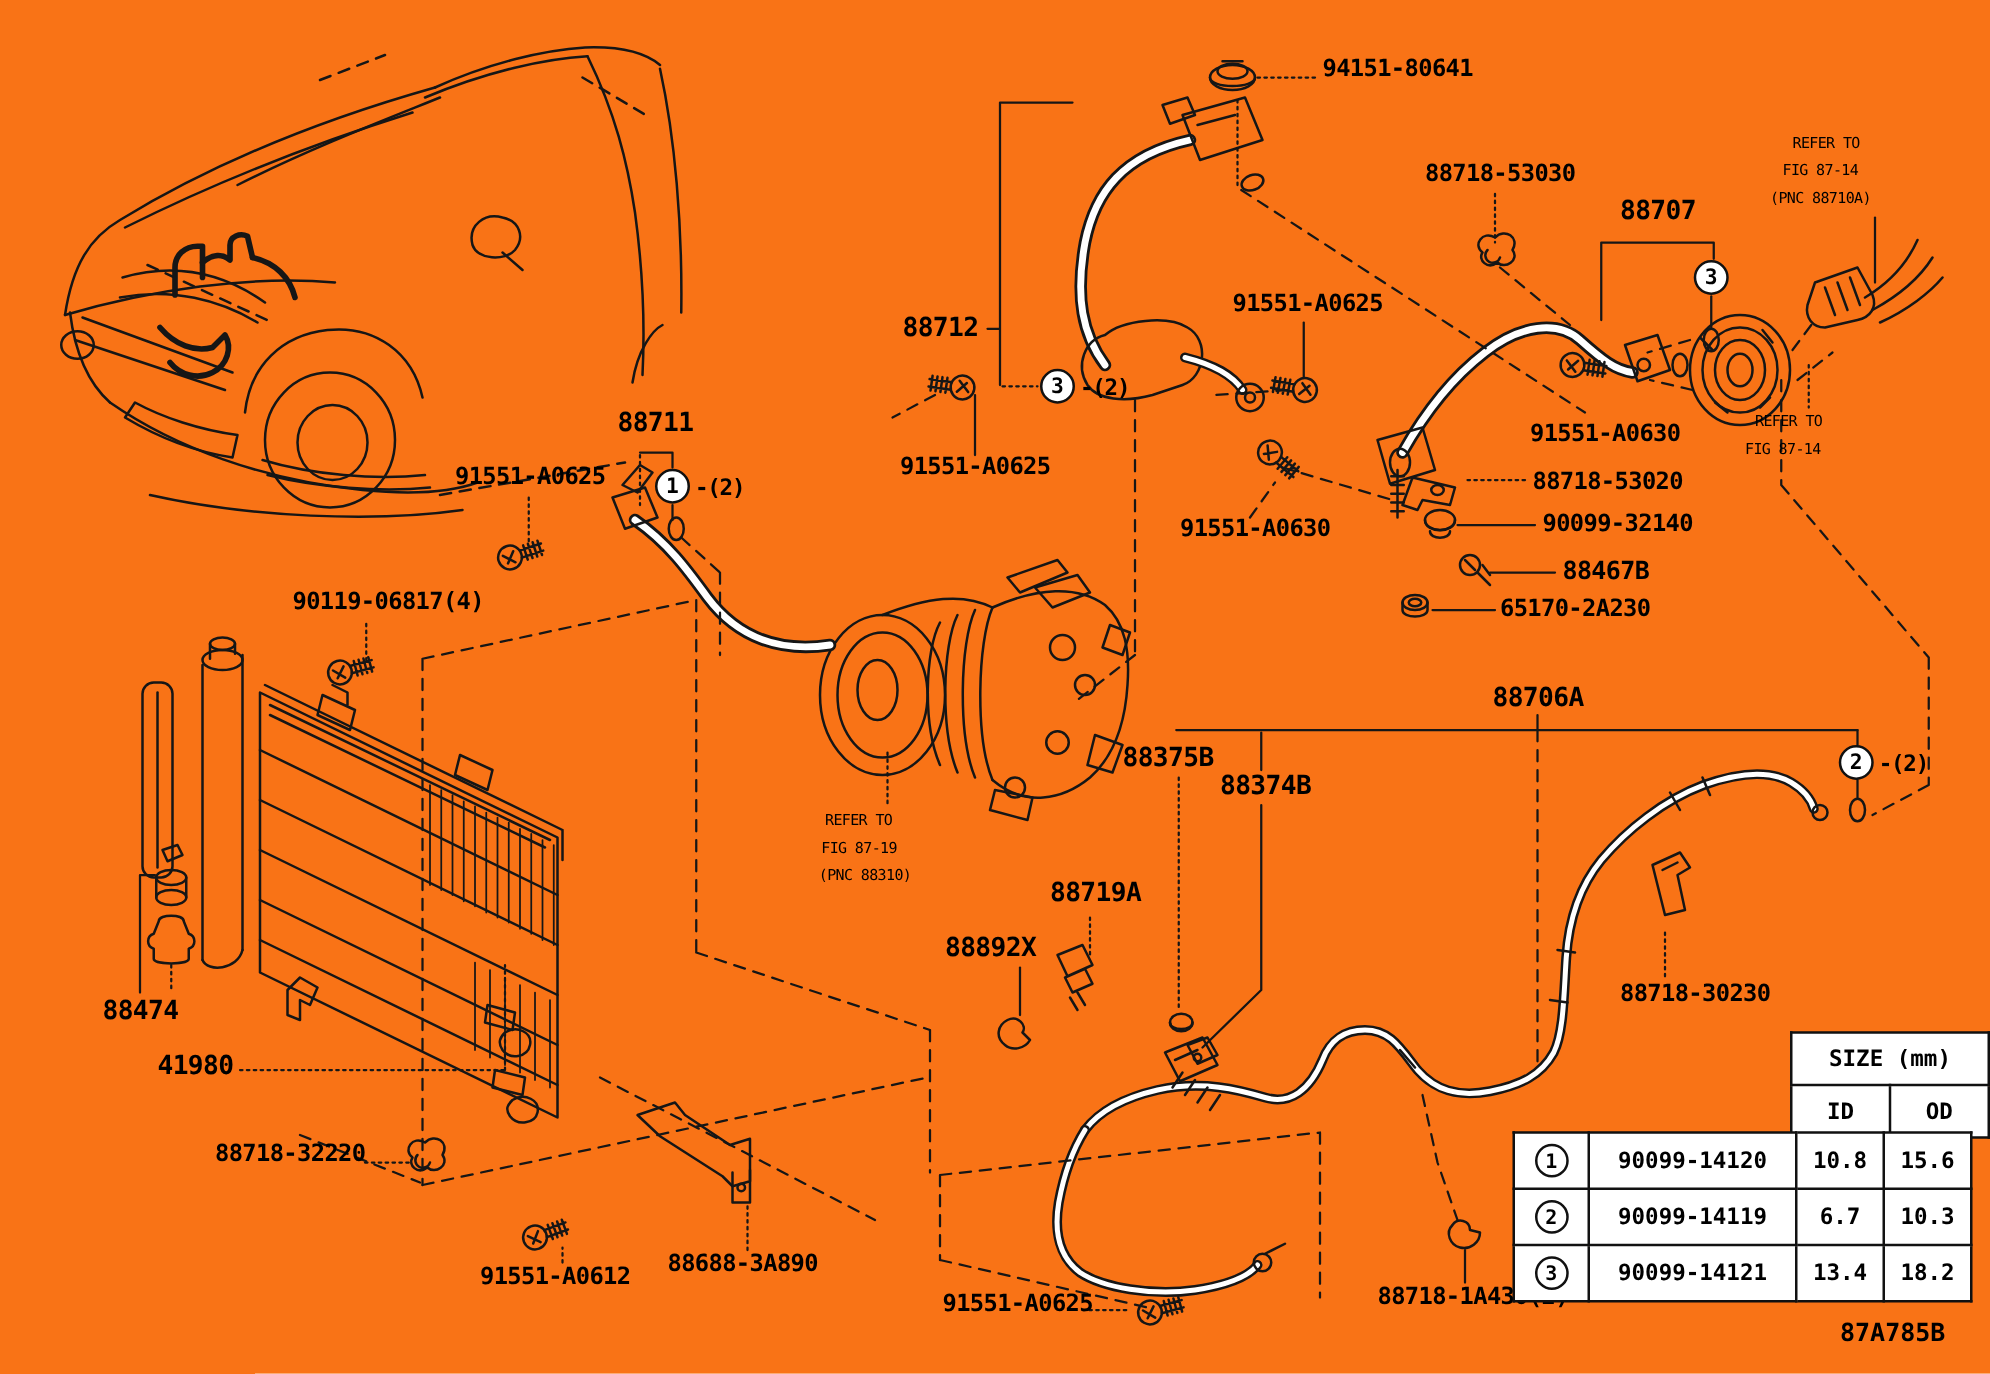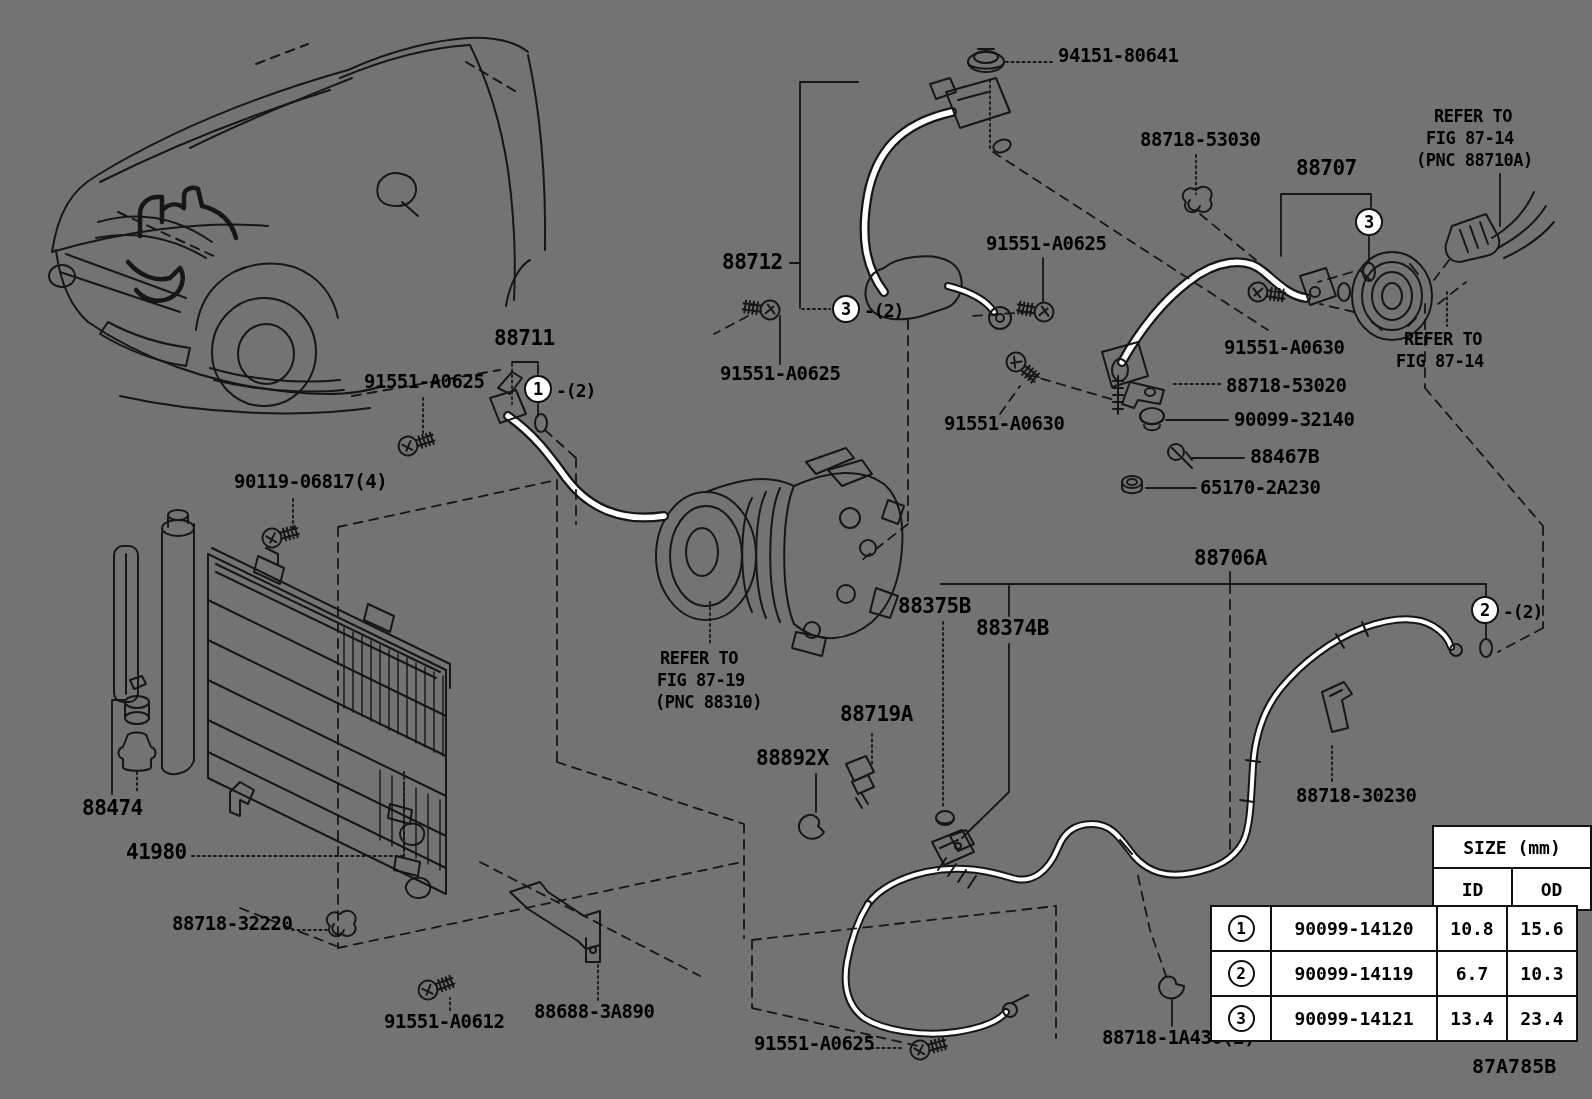--- a/index.html
+++ b/index.html
@@ -1,22 +1,22 @@
 <!DOCTYPE html>
 <html><head>
 <meta charset="utf-8">
 <style>
   html,body{margin:0;padding:0;background:#fff;}
-  .stage{position:relative;width:1592px;height:1099px;background:#737373;overflow:hidden;
+  .stage{position:relative;width:1592px;height:1099px;background:#f97316;overflow:hidden;
          font-family:"DejaVu Sans Mono","Liberation Mono",monospace;color:#000;}
   svg.art{position:absolute;left:0;top:0;}
   .lbl{position:absolute;font-weight:bold;font-size:19px;line-height:1;letter-spacing:-0.5px;white-space:nowrap;}
   .lg{font-size:21px;}
   .xl{font-size:20px;}
-  .note{position:absolute;font-weight:bold;font-size:17px;line-height:1;letter-spacing:-0.5px;white-space:nowrap;}
+  .note{position:absolute;font-weight:normal;font-size:12px;line-height:1;letter-spacing:-0.5px;white-space:nowrap;}
   .callout{position:absolute;width:28px;height:28px;border:2.5px solid #111;border-radius:50%;
            display:flex;align-items:center;justify-content:center;font-size:17px;font-weight:bold;
            background:#fff;box-sizing:border-box;}
   .qty{position:absolute;font-weight:bold;font-size:18px;letter-spacing:-1px;white-space:nowrap;}
   .sizetbl{position:absolute;border-collapse:collapse;table-layout:fixed;}
   .sizetbl td{border:2.5px solid #111;text-align:center;vertical-align:middle;
               font-weight:bold;font-size:18px;padding:0;background:#fff;}
   .tcirc{display:inline-flex;width:27px;height:27px;border:2px solid #111;border-radius:50%;
          align-items:center;justify-content:center;font-size:16px;font-weight:bold;box-sizing:border-box;}
   .figcode{position:absolute;font-weight:bold;font-size:20px;letter-spacing:0;}
@@ -358,19 +358,19 @@
     <tr>
       <td style="height:43px"><span class="tcirc">2</span></td>
       <td>90099-14119</td>
       <td>6.7</td>
       <td>10.3</td>
     </tr>
     <tr>
       <td style="height:43px"><span class="tcirc">3</span></td>
       <td>90099-14121</td>
       <td>13.4</td>
-      <td>23.4</td>
+      <td>18.2</td>
     </tr>
   </tbody>
     </table>
 
   <div class="figcode" style="left:1472px;top:1054px;position:absolute">87A785B</div>
 </div>
 
 </body></html>

